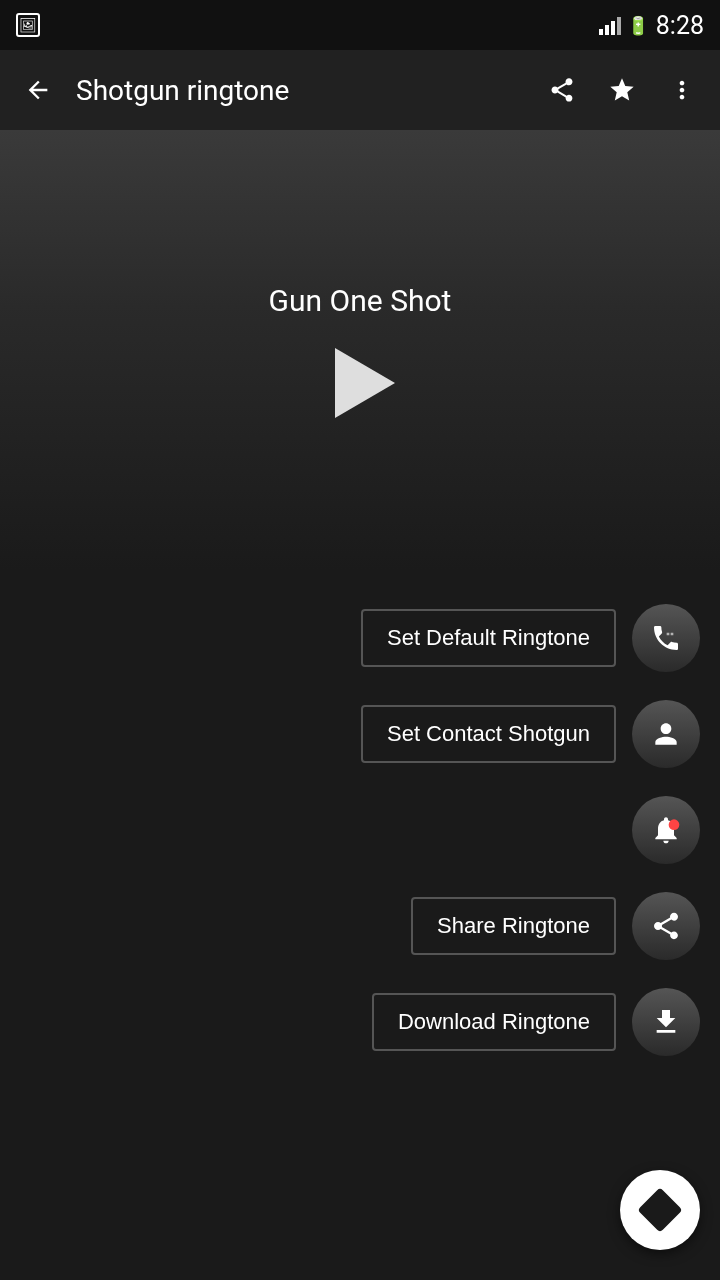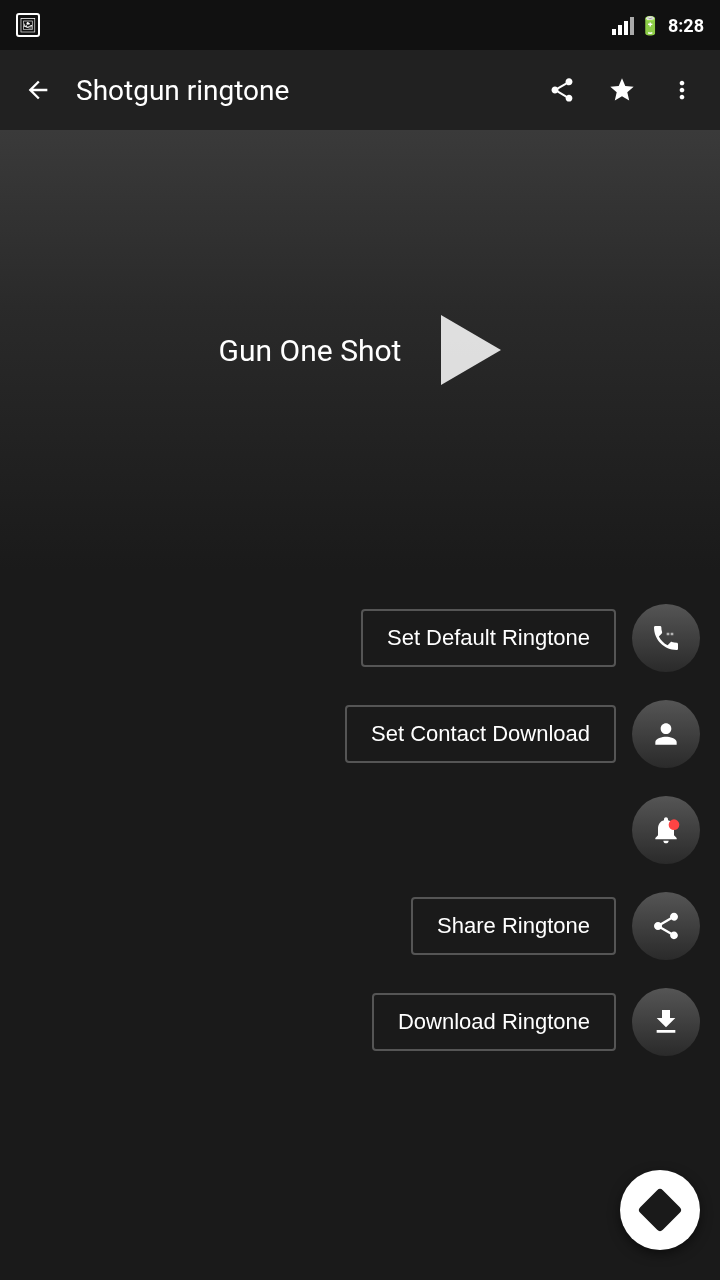--- a/index.html
+++ b/index.html
@@ -36,22 +36,22 @@
 
     .status-right {
       display: flex;
       align-items: center;
       gap: 6px;
       font-size: 18px;
       color: #ffffff;
     }
 
     .status-time {
-      font-size: 18px;
-      font-weight: bold;
+      font-size: 25px;
+      font-weight: normal;
       color: #ffffff;
     }
 
     
     .toolbar {
       width: 720px;
       height: 80px;
       background-color: #212121;
       display: flex;
       align-items: center;
@@ -93,21 +93,21 @@
       color: #ffffff;
       font-size: 24px;
     }
 
     
     .player-area {
       width: 720px;
       height: 440px;
       background: linear-gradient(180deg, #3a3a3a 0%, #2a2a2a 40%, #1a1a1a 100%);
       display: flex;
-      flex-direction: row;
+      flex-direction: column;
       align-items: center;
       justify-content: center;
       gap: 30px;
     }
 
     .track-title {
       font-size: 30px;
       font-weight: 400;
       color: #ffffff;
     }
@@ -287,21 +287,21 @@
       <svg width="32" height="32" viewBox="0 0 24 24" fill="white">
         <path d="M6.62 10.79c1.44 2.83 3.76 5.14 6.59 6.59l2.2-2.2c.27-.27.67-.36 1.02-.24 1.12.37 2.33.57 3.57.57.55 0 1 .45 1 1V20c0 .55-.45 1-1 1-9.39 0-17-7.61-17-17 0-.55.45-1 1-1h3.5c.55 0 1 .45 1 1 0 1.25.2 2.45.57 3.57.11.35.03.74-.25 1.02l-2.2 2.2z"></path>
         <path d="M17.5 8h-2v2h2V8zm-3 0h-2v2h2V8z" opacity="0.6"></path>
       </svg>
     </div>
   </div>
 
 
   <div class="action-row">
     <button class="action-button">
-      <span>Set Contact Download</span>
+      <span>Set Contact Shotgun</span>
     </button>
     <div class="circle-icon-btn">
       <svg width="32" height="32" viewBox="0 0 24 24" fill="white">
         <path d="M12 12c2.21 0 4-1.79 4-4s-1.79-4-4-4-4 1.79-4 4 1.79 4 4 4zm0 2c-2.67 0-8 1.34-8 4v2h16v-2c0-2.66-5.33-4-8-4z"></path>
       </svg>
     </div>
   </div>
 
   <div class="action-row">
     <div class="circle-icon-btn">

